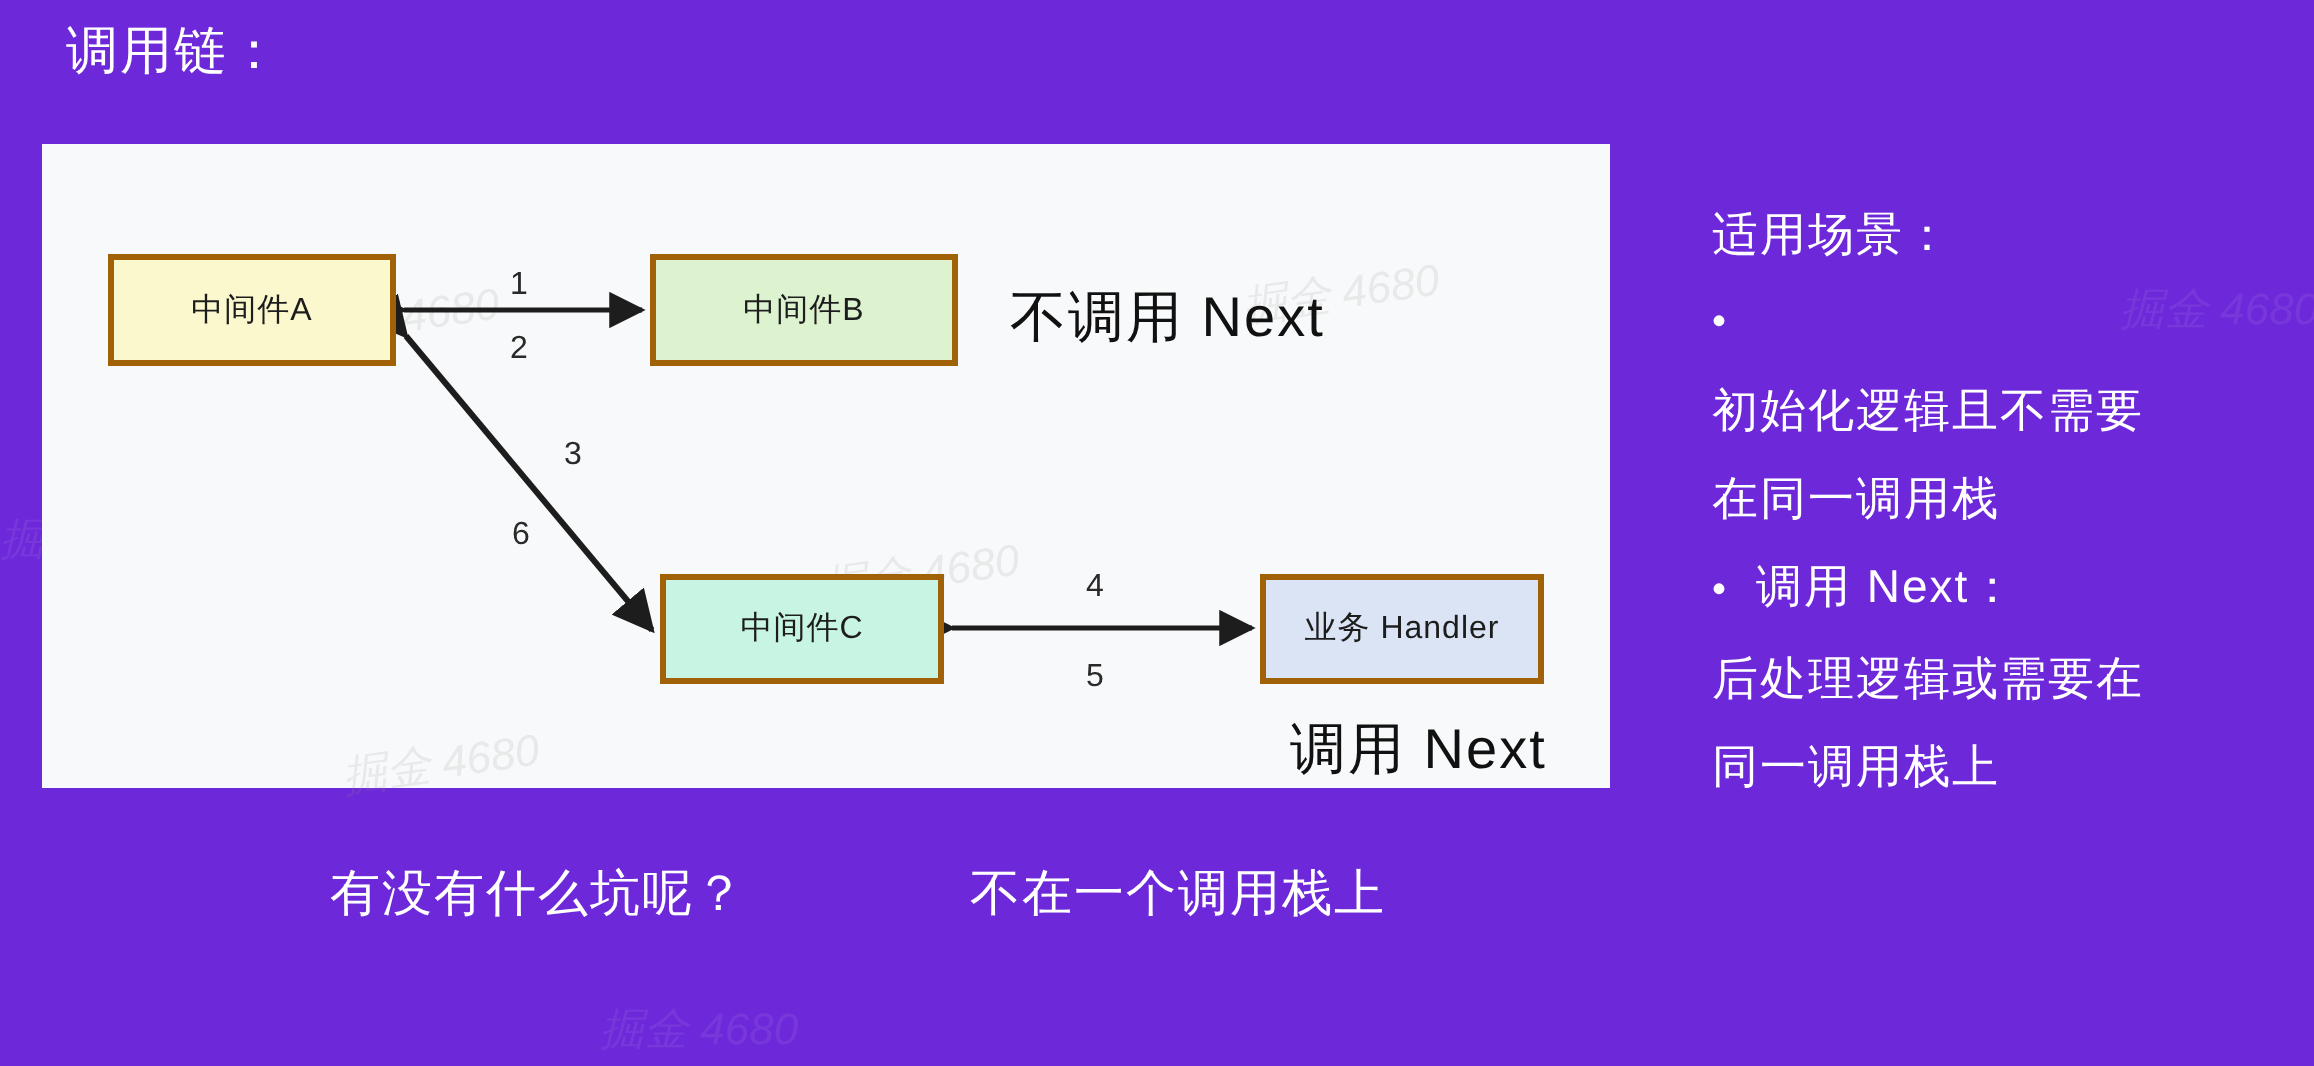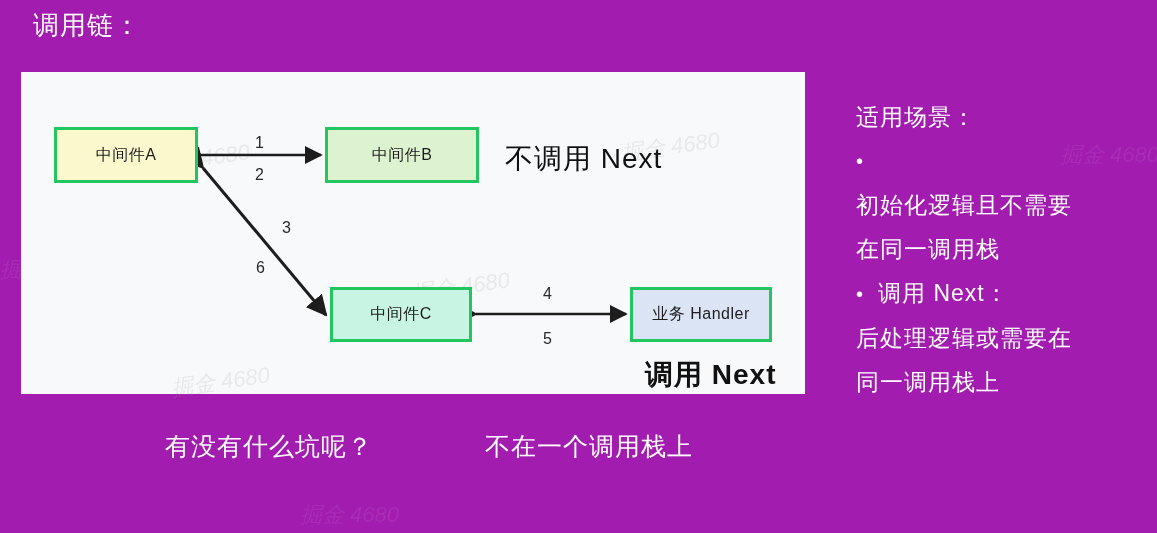--- a/index.html
+++ b/index.html
@@ -4,21 +4,21 @@
 <style>
   html, body {
     margin: 0;
     padding: 0;
     background: #ffffff;
   }
   #slide {
     position: relative;
     width: 1157px;
     height: 533px;
-    background: #a21caf;
+    background: #6d28d9;
     overflow: hidden;
     font-family: "Liberation Sans", "DejaVu Sans", sans-serif;
   }
   
   #title {
     position: absolute;
     left: 33px;
     top: 8px;
     font-size: 26px;
     color: #ffffff;
@@ -30,21 +30,21 @@
     position: absolute;
     left: 21px;
     top: 72px;
     width: 784px;
     height: 322px;
     background: #f8f9fa;
   }
   
   .node-box {
     position: absolute;
-    border: 3px solid #22c55e;
+    border: 3px solid #a16207;
     box-sizing: border-box;
     display: flex;
     align-items: center;
     justify-content: center;
     font-size: 16px;
     color: #1d1d1d;
     letter-spacing: 0.5px;
   }
   #box-mwA {
     left: 33px;  top: 55px;  width: 144px; height: 56px;
@@ -83,21 +83,21 @@
   #lbl-5 { left: 522px; top: 258px; }
   
   .panel-caption {
     position: absolute;
     font-size: 28px;
     color: #111111;
     letter-spacing: 1px;
     white-space: nowrap;
   }
   #cap-no-next { left: 484px; top: 68px; }
-  #cap-next    { left: 624px; top: 284px; font-weight: bold; }
+  #cap-next    { left: 624px; top: 284px; }
   
   .bottom-caption {
     position: absolute;
     font-size: 25px;
     color: #ffffff;
     letter-spacing: 1px;
     white-space: nowrap;
     margin-left: 24px;
   }
   #bottom-q    { left: 141px; top: 430px; }

